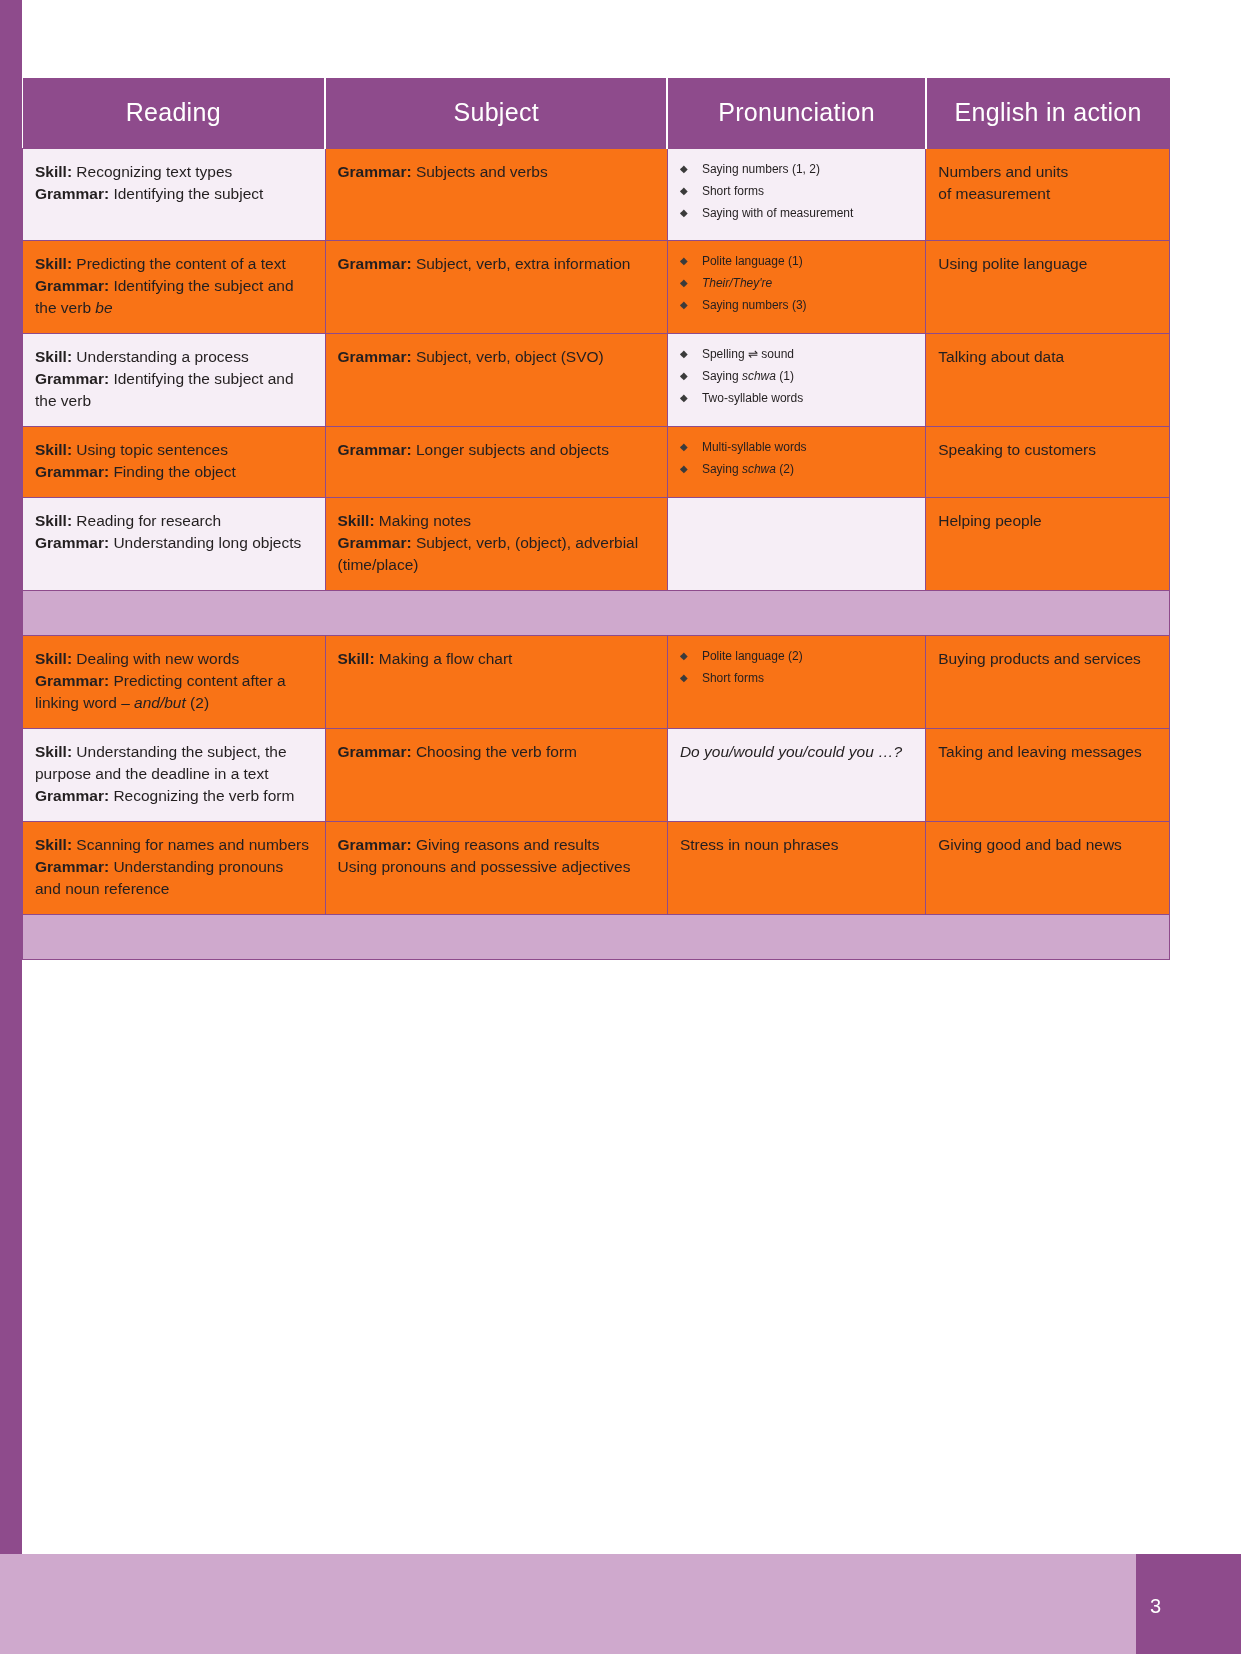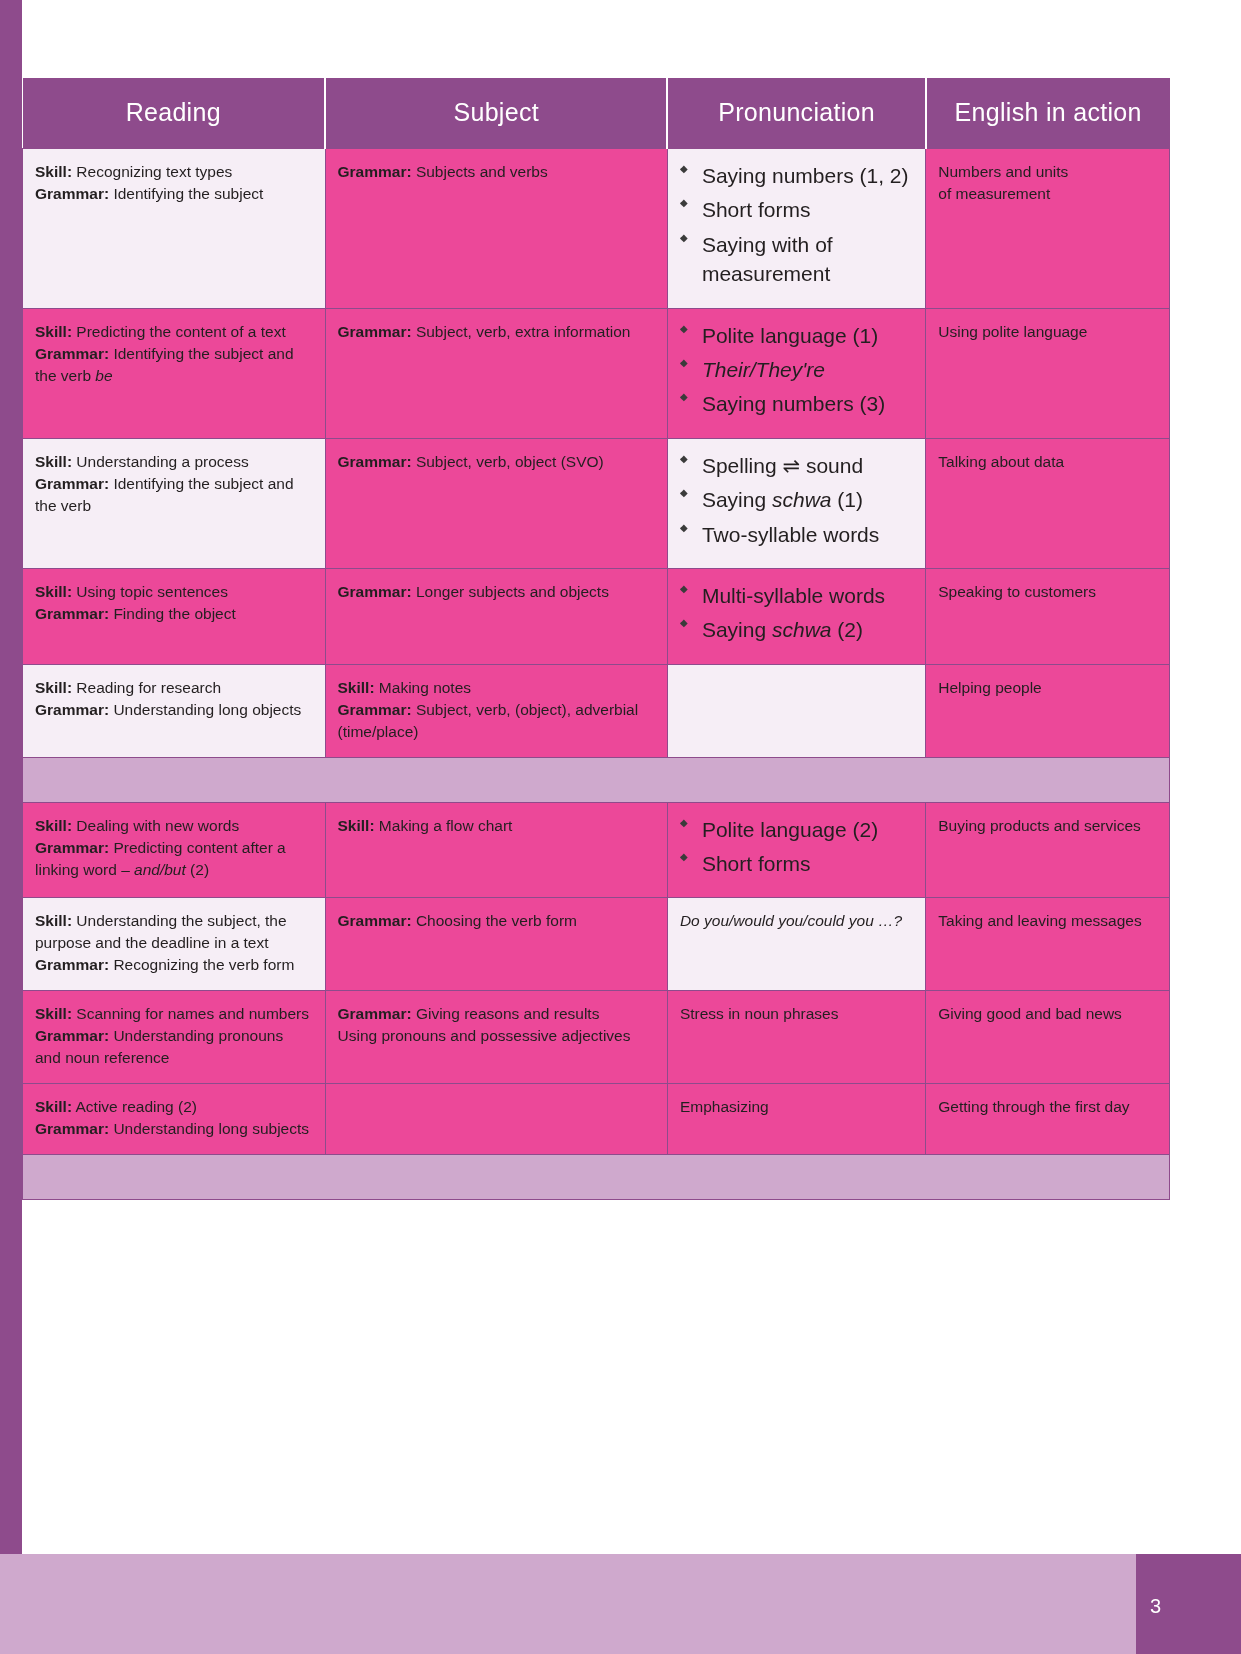--- a/index.html
+++ b/index.html
@@ -62,35 +62,35 @@
 
   tbody td {
     border: 1.5px solid #8e4b8c;
     vertical-align: top;
     padding: 12px 12px 14px 12px;
     font-size: 15.5px;
     line-height: 1.42;
   }
 
   td.tint   { background: #f6eef6; }
-  td.plain  { background: #ec4899; }
+  td.plain  { background: #f97316; }
 
   .lbl { font-weight: bold; text-align: center; }
   .ital { font-style: italic; }
 
   ul.bullets {
     list-style: none;
     margin: 0;
     padding: 0;
   }
   ul.bullets li {
     position: relative;
     padding-left: 22px;
     margin-bottom: 5px;
-    font-size: 21px;
+    font-size: 12px;
     line-height: 1.4;
   }
   ul.bullets li:before {
     content: "\25C6";
     position: absolute;
     left: 0;
     top: 1px;
     font-size: 10px;
     color: #3b3b3b;
   }
@@ -289,33 +289,20 @@
             <div class="cell-sub"><span class="lbl">Grammar:</span> Giving reasons and results</div>
             <div class="cell-sub">Using pronouns and possessive adjectives</div>
           </td>
           <td class="plain">
             <div>Stress in noun phrases</div>
           </td>
           <td class="plain">
             <div>Giving good and bad news</div>
           </td>
         </tr>
-        <tr>
-          <td class="plain">
-            <div class="cell-sub"><span class="lbl">Skill:</span> Active reading (2)</div>
-            <div class="cell-sub"><span class="lbl">Grammar:</span> Understanding long subjects</div>
-          </td>
-          <td class="plain"></td>
-          <td class="plain">
-            <div>Emphasizing</div>
-          </td>
-          <td class="plain">
-            <div>Getting through the first day</div>
-          </td>
-        </tr>
         <tr class="band">
           <td colspan="4"></td>
         </tr>
       </tbody>
   </table>
 </div>
 
 <div class="footer-bar"></div>
 <div class="footer-tab"></div>
 <div class="folio">3</div>

